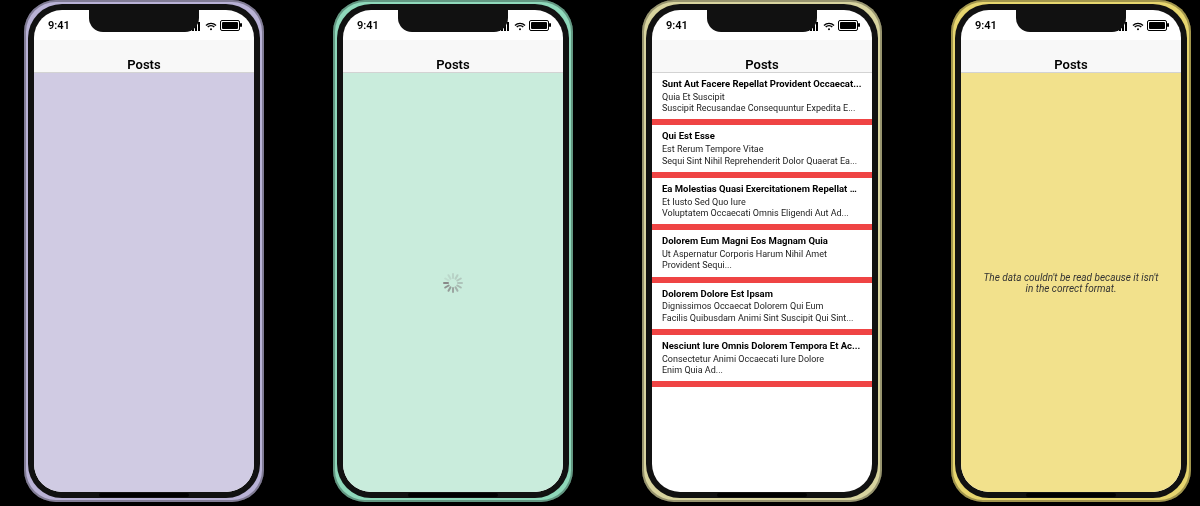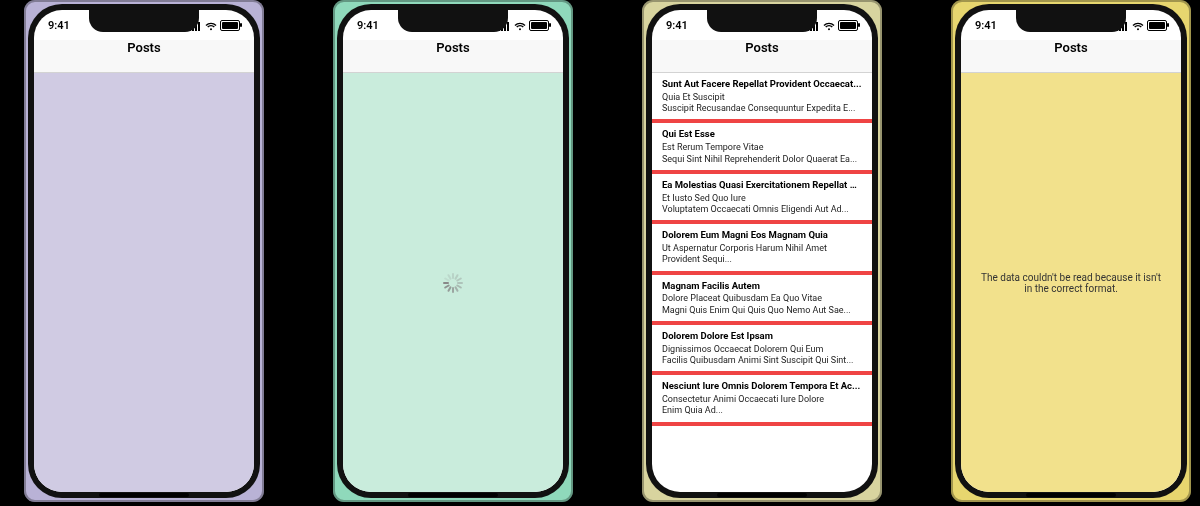--- a/index.html
+++ b/index.html
@@ -1,33 +1,33 @@
 <!DOCTYPE html>
 <html><head>
 <meta charset="utf-8">
 <style>
   html,body{margin:0;padding:0;background:#000;width:1200px;height:506px;overflow:hidden;font-family:-apple-system,BlinkMacSystemFont,"Segoe UI",Roboto,Helvetica,Arial,sans-serif;}
   .stage{position:relative;width:1200px;height:506px;}
-  .phone{position:absolute;top:0;width:240px;height:502px;border-radius:11px;box-shadow:0 0 0 2px rgba(0,0,0,.3) inset;}
+  .phone{position:absolute;top:0;width:240px;height:502px;border-radius:32px;box-shadow:0 0 0 2px rgba(0,0,0,.3) inset;}
   .bezel{position:absolute;inset:4px;border-radius:34px;background:#111;}
   .screen{position:absolute;inset:10px;border-radius:28px;overflow:hidden;background:#fff;display:flex;flex-direction:column;}
   .notch{position:absolute;top:10px;left:50%;transform:translateX(-50%);width:110px;height:22px;background:#111;border-bottom-left-radius:14px;border-bottom-right-radius:14px;z-index:5;}
   .statusbar{height:30px;display:flex;align-items:center;justify-content:space-between;padding:0 14px;font-size:11px;font-weight:600;color:#000;flex:0 0 auto;}
   .statusbar .right{display:flex;align-items:center;gap:3px;}
-  .navbar{height:32px;display:flex;align-items:flex-start;justify-content:center;border-bottom:1px solid rgba(0,0,0,.15);font-size:13px;font-weight:600;background:#f8f8f8;flex:0 0 auto;}
+  .navbar{height:32px;display:flex;align-items:flex-end;justify-content:center;border-bottom:1px solid rgba(0,0,0,.15);font-size:13px;font-weight:600;background:#f8f8f8;flex:0 0 auto;}
   .content{flex:1 1 auto;position:relative;overflow:hidden;}
   .fill{position:absolute;inset:0;}
-  .centered{display:flex;align-items:center;justify-content:center;text-align:center;padding:0 20px;font-size:10px;color:#333;}
+  .centered{display:flex;align-items:center;justify-content:center;text-align:center;padding:0 20px;font-size:10px;color:#333;font-style:italic;}
   .home-ind{position:absolute;bottom:5px;left:50%;transform:translateX(-50%);width:90px;height:4px;border-radius:3px;background:#000;z-index:6;}
   .bg-lav{background:#d0cbe3;}
   .bg-mint{background:#c9ecdc;}
   .bg-yel{background:#f2e18c;}
   
   .list{position:absolute;inset:0;overflow:hidden;font-size:9px;line-height:1.25;color:#000;}
-  .row{border-bottom:4px solid #ef4444;padding:5px 10px;}
+  .row{border-bottom:6px solid #ef4444;padding:5px 10px;}
   .row .t{font-weight:700;font-size:9.5px;white-space:nowrap;overflow:hidden;text-overflow:ellipsis;margin-bottom:2px;}
   .row .s1{white-space:nowrap;overflow:hidden;text-overflow:ellipsis;color:#222;}
   .row .s2{white-space:nowrap;overflow:hidden;text-overflow:ellipsis;color:#222;}
   
   .spinner{width:20px;height:20px;position:relative;}
   .spinner span{position:absolute;left:9px;top:0;width:2px;height:6px;border-radius:1px;background:#888;transform-origin:1px 10px;}
   
   .sig{width:13px;height:9px;display:inline-block;}
   .wifi{width:12px;height:9px;display:inline-block;}
   .batt{width:18px;height:9px;border:1px solid #000;border-radius:2px;position:relative;display:inline-block;}
@@ -156,25 +156,20 @@
               <div class="t">Ea Molestias Quasi Exercitationem Repellat Q...</div>
               <div class="s1">Et Iusto Sed Quo Iure</div>
               <div class="s2">Voluptatem Occaecati Omnis Eligendi Aut Ad...</div>
             </div>
             <div class="row">
               <div class="t">Dolorem Eum Magni Eos Magnam Quia</div>
               <div class="s1">Ut Aspernatur Corporis Harum Nihil Amet</div>
               <div class="s2">Provident Sequi...</div>
             </div>
             <div class="row">
-              <div class="t">Magnam Facilis Autem</div>
-              <div class="s1">Dolore Placeat Quibusdam Ea Quo Vitae</div>
-              <div class="s2">Magni Quis Enim Qui Quis Quo Nemo Aut Sae...</div>
-            </div>
-            <div class="row">
               <div class="t">Dolorem Dolore Est Ipsam</div>
               <div class="s1">Dignissimos Occaecat Dolorem Qui Eum</div>
               <div class="s2">Facilis Quibusdam Animi Sint Suscipit Qui Sint...</div>
             </div>
             <div class="row">
               <div class="t">Nesciunt Iure Omnis Dolorem Tempora Et Ac...</div>
               <div class="s1">Consectetur Animi Occaecati Iure Dolore</div>
               <div class="s2">Enim Quia Ad...</div>
             </div>
           </div>

